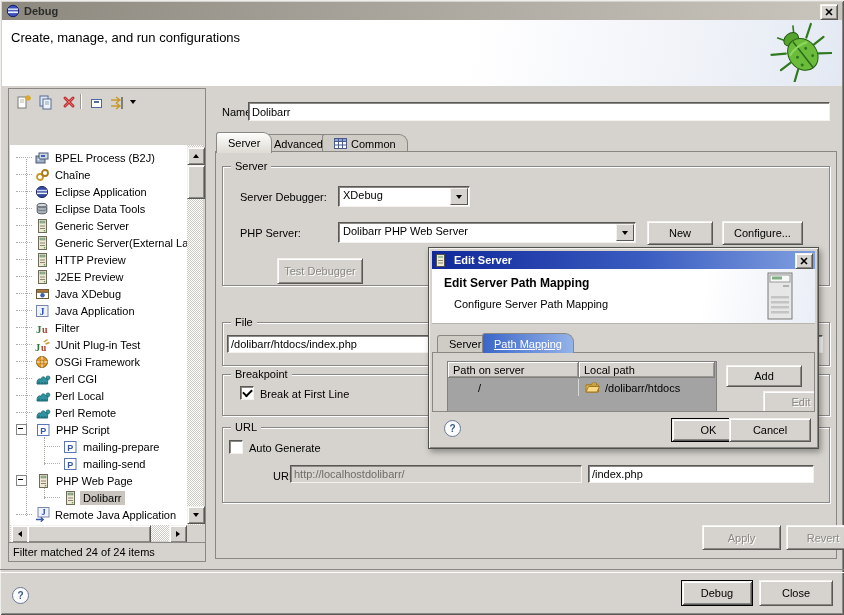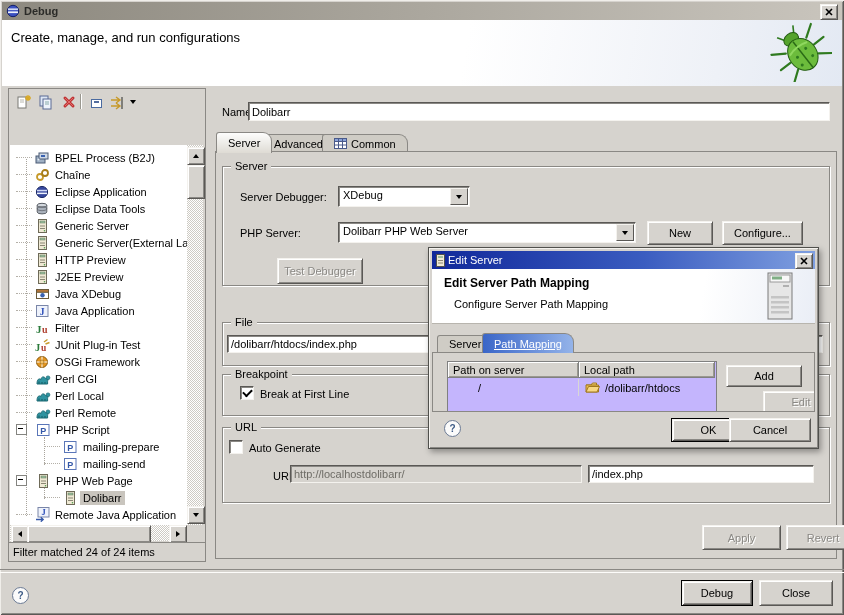--- a/index.html
+++ b/index.html
@@ -69,27 +69,27 @@
     border-radius:3px 9px 0 0;padding:0 11px;display:flex;align-items:center;height:17px;top:2px;}
   .tab.active{top:0;height:20px;background:linear-gradient(#fdfdfc,#dedbd4);z-index:3;}
   .bluetab.active{background:linear-gradient(90deg,#3a66c8,#94b3e9);color:#fff;}
   .bluetab.active .lbl{text-decoration:underline;}
   #mainframe{left:215px;top:151px;width:620px;height:406px;border:1px solid #8a8884;}
   
   #dialog{left:428px;top:247px;width:389px;height:200px;background:#d6d3ce;border:1px solid #50504c;
     box-shadow:2px 3px 6px rgba(0,0,0,.35), inset 1px 1px 0 #f4f2ee, inset -1px -1px 0 #8a8884;z-index:10;}
   #dlg-title{position:absolute;left:3px;top:3px;right:3px;height:18px;
     background:linear-gradient(90deg,#10289a,#3a5cc0 55%,#7f9fe0);display:flex;align-items:center;padding:0 3px;}
-  #dlg-title .t{color:#fff;font-weight:normal;margin-left:2px;}
+  #dlg-title .t{color:#fff;font-weight:bold;margin-left:8px;}
   #dlg-head{position:absolute;left:3px;top:21px;right:3px;height:54px;background:linear-gradient(100deg,#ffffff 70%,#eaeef6);
     border-bottom:1px solid #b8b5ae;}
   #dlg-frame{position:absolute;left:3px;top:104px;right:3px;height:59px;border:1px solid #8a8884;overflow:hidden;}
   #dlg-bottom{position:absolute;left:3px;top:163px;right:3px;height:33px;border-top:1px solid #8a8884;background:#d6d3ce;}
   
-  #ptable{position:absolute;left:14px;top:8px;width:268px;height:60px;background:#c4b5fd;border:1px solid #808080;}
+  #ptable{position:absolute;left:14px;top:8px;width:268px;height:60px;background:#a3a3a3;border:1px solid #808080;}
   .th{position:absolute;top:0;height:16px;background:#d6d3ce;border-right:1px solid #808080;border-bottom:1px solid #808080;
     box-shadow:inset 1px 1px 0 #fff, inset -1px -1px 0 #9a9890;display:flex;align-items:center;padding-left:5px;box-sizing:border-box;}
   .td{position:absolute;top:17px;height:17px;display:flex;align-items:center;box-sizing:border-box;}
   .helpcirc{position:absolute;width:15px;height:15px;border:1px solid #6b7a94;border-radius:50%;
     color:#3c5a86;font-weight:bold;display:flex;align-items:center;justify-content:center;font-size:10px;background:#fbfbfb;}
   .sep{position:absolute;left:0;right:0;height:2px;border-top:1px solid #8a8884;border-bottom:1px solid #fdfcfa;}
   label,.stat{cursor:default;}
 </style>
 </head>
 <body>

